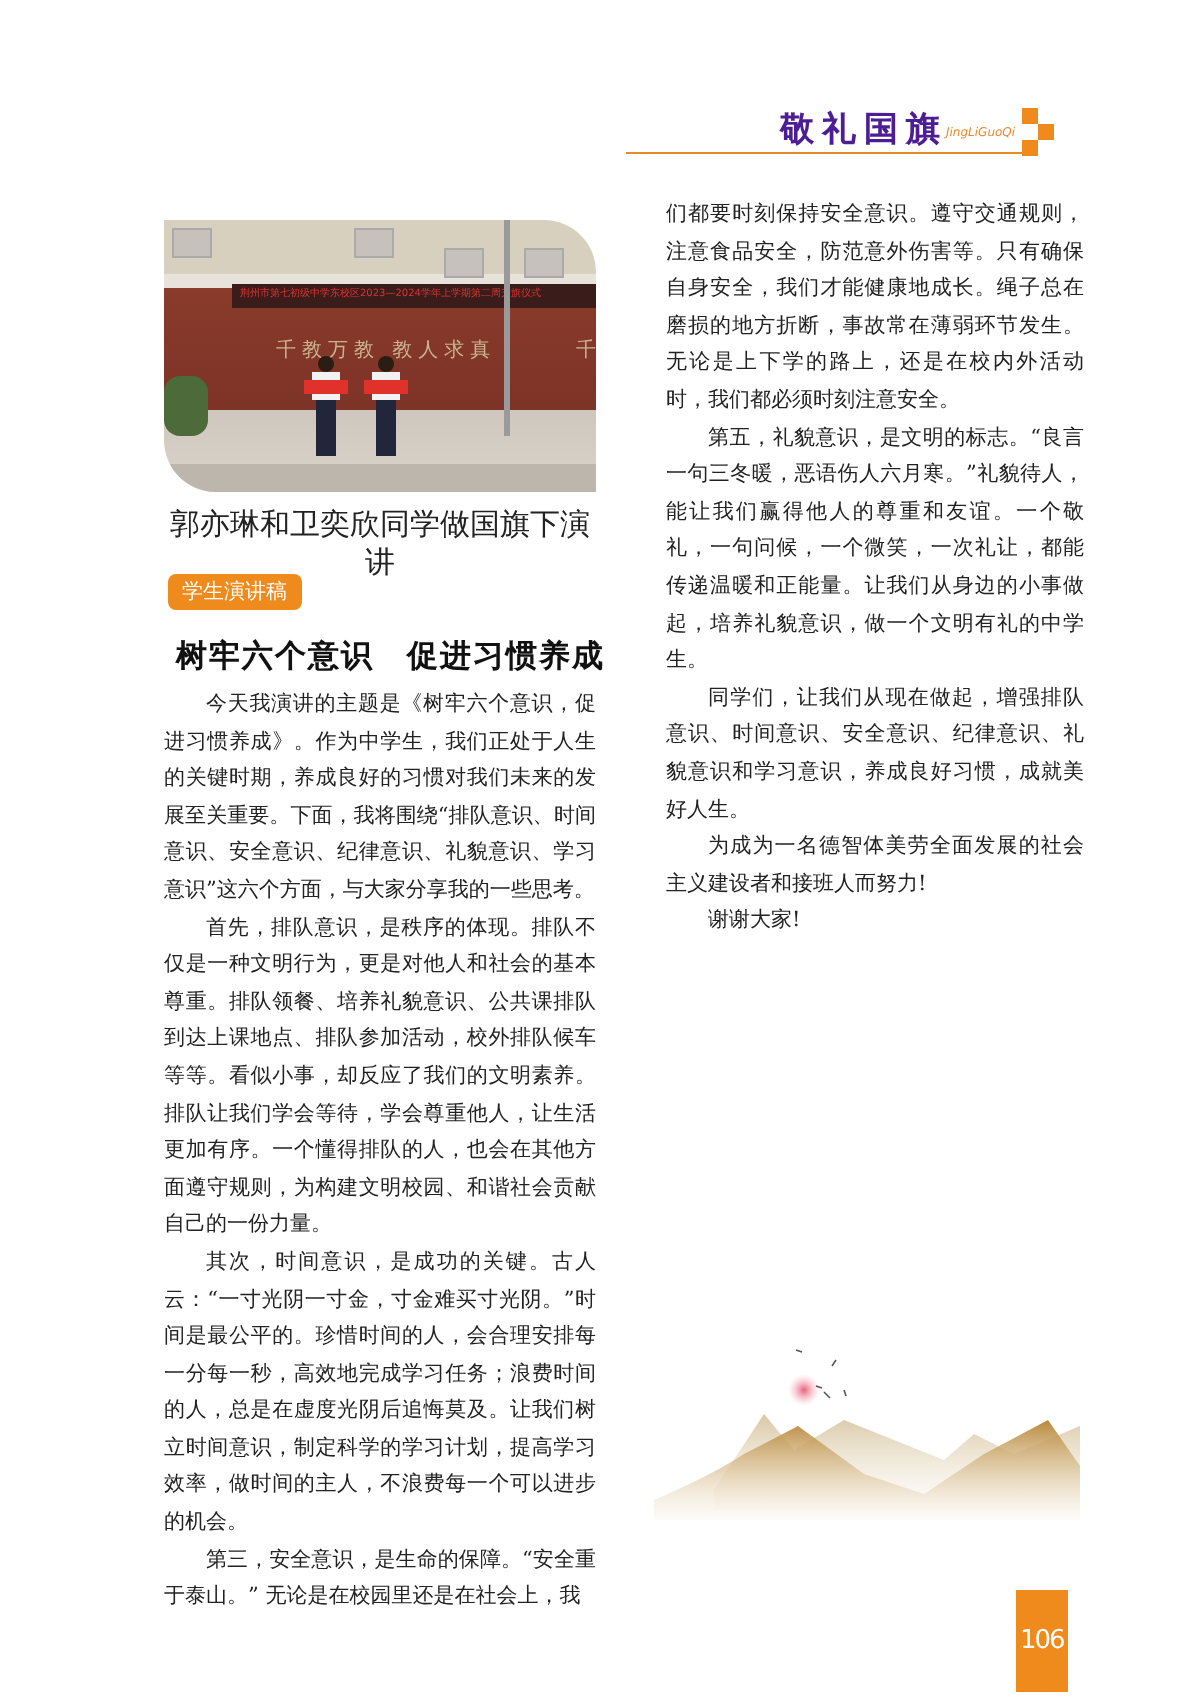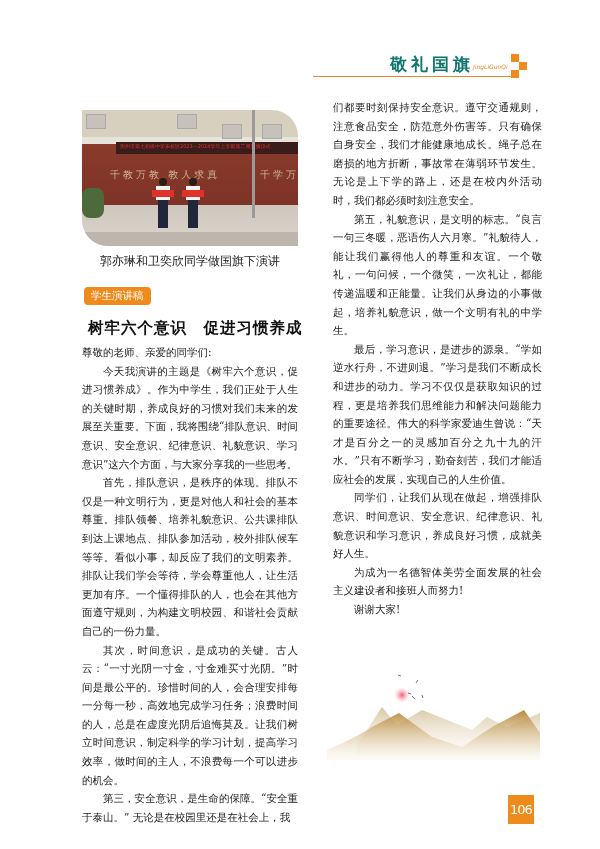--- a/index.html
+++ b/index.html
@@ -3,67 +3,67 @@
 <meta charset="utf-8">
 <style>
   html, body { margin: 0; padding: 0; background: #ffffff; }
   body { width: 600px; height: 849px; position: relative; overflow: hidden;
          font-family: "DejaVu Serif", "Liberation Serif", serif; color: #222; }
 
   
   .header { position: absolute; left: 0; top: 0; width: 600px; height: 100px; }
   .header-line { position: absolute; left: 313px; top: 76px; width: 200px; height: 1px; background: #e8892a; }
   .header-title { position: absolute; left: 390px; top: 53px; font-family: "DejaVu Sans", sans-serif;
-                  font-weight: bold; font-size: 17px; color: #0f766e; letter-spacing: 4px; }
+                  font-weight: bold; font-size: 17px; color: #4c1d95; letter-spacing: 4px; }
   .header-sub { position: absolute; left: 473px; top: 63px; font-family: "DejaVu Sans", sans-serif;
                 font-size: 6px; color: #e8892a; font-style: italic; }
   .header-mark { position: absolute; left: 509px; top: 54px; width: 24px; height: 24px; }
   .header-mark span { position: absolute; width: 8px; height: 8px; background: #ef8a1d; }
 
   
   .photo { position: absolute; left: 82px; top: 110px; width: 216px; height: 136px;
            border-radius: 0 26px 0 26px; overflow: hidden;
            background: linear-gradient(#d8d0bf 0%, #d8d0bf 20%, #e7e3da 20%, #e7e3da 25%, #8a3b2b 25%, #7d3327 70%, #cfc7bd 70%, #d9d4cb 100%); }
   .photo .banner { position: absolute; left: 34px; top: 32px; width: 190px; height: 12px; background: #3a1d1a; }
   .photo .banner-text { position: absolute; left: 4px; top: 1px; font-size: 5px; color: #d33; white-space: nowrap;
                         font-family: "DejaVu Sans", sans-serif; }
   .photo .ac { position: absolute; width: 18px; height: 13px; background: #c6c2bb; border: 1px solid #aaa; }
-  .photo .wall-text { position: absolute; top: 58px; font-size: 10px; color: #c9b48d; letter-spacing: 3px; white-space: nowrap; }
+  .photo .wall-text { position: absolute; top: 58px; font-size: 10px; color: #c9b48d; letter-spacing: 3px; white-space: nowrap; margin-left: 28px; }
   .photo .pole { position: absolute; left: 170px; top: 0; width: 3px; height: 108px; background: #9a9a9a; }
   .photo .person { position: absolute; width: 14px; top: 68px; height: 52px; }
   .photo .person .head { position: absolute; left: 3px; top: 0; width: 8px; height: 8px; border-radius: 50%; background: #2b1d14; }
   .photo .person .shirt { position: absolute; left: 0; top: 8px; width: 14px; height: 14px; background: #f2f2f2; }
   .photo .person .book { position: absolute; left: -4px; top: 12px; width: 22px; height: 7px; background: #e0322b; }
   .photo .person .legs { position: absolute; left: 2px; top: 22px; width: 10px; height: 28px; background: #22263a; }
   .photo .plant { position: absolute; left: 0; top: 78px; width: 22px; height: 30px; background: #4d6b3a; border-radius: 8px; }
   .photo .steps { position: absolute; left: 0; top: 122px; width: 216px; height: 14px; background: #bdb6ac; }
 
   .caption { position: absolute; left: 82px; top: 253px; width: 216px; text-align: center;
-             font-family: "DejaVu Sans", sans-serif; font-size: 12px; color: #222; }
+             font-family: "DejaVu Sans", sans-serif; font-size: 15px; color: #222; }
 
   
   .tag { position: absolute; left: 84px; top: 287px; padding: 2px 7px; background: #ef8a1d; color: #fff;
          font-family: "DejaVu Sans", sans-serif; font-weight: normal; font-size: 10.5px; border-radius: 4px; }
 
   .article-title { position: absolute; left: 88px; top: 318px; font-size: 15.5px; font-weight: bold;
                    color: #111; letter-spacing: 1px; white-space: pre; text-align: center; }
 
   
   .col { position: absolute; font-size: 10.5px; line-height: 18.6px; color: #222; text-align: justify; }
   .col p { margin: 0; }
   .col .indent { text-indent: 2em; }
   .col-left { left: 82px; top: 343px; width: 216px; }
   .col-right { left: 333px; top: 98px; width: 209px; }
 
   
   .mountains { position: absolute; left: 312px; top: 655px; width: 228px; height: 110px; }
 
   
   .pageno { position: absolute; left: 508px; top: 795px; background: #ef8a1d; color: #fff;
-            font-family: "DejaVu Sans", sans-serif; font-size: 13px; padding: 7px 2px; letter-spacing: -1px; }
+            font-family: "DejaVu Sans", sans-serif; font-size: 13px; padding: 18px 2px; letter-spacing: -1px; }
 </style>
 </head>
 <body>
 
 <div class="header">
   <div class="header-line"></div>
   <div class="header-title">敬礼国旗</div>
   <div class="header-sub">JingLiGuoQi</div>
   <div class="header-mark">
     <span style="left:2px;top:0;"></span>
@@ -98,31 +98,29 @@
   </div>
   <div class="steps"></div>
 </div>
 <div class="caption">郭亦琳和卫奕欣同学做国旗下演讲</div>
 
 <div class="tag">学生演讲稿</div>
 
 <div class="article-title">树牢六个意识　促进习惯养成</div>
 
 <div class="col col-left">
-  <p>尊敬的老师、亲爱的同学们:</p>
   <p class="indent">今天我演讲的主题是《树牢六个意识，促进习惯养成》。作为中学生，我们正处于人生的关键时期，养成良好的习惯对我们未来的发展至关重要。下面，我将围绕“排队意识、时间意识、安全意识、纪律意识、礼貌意识、学习意识”这六个方面，与大家分享我的一些思考。</p>
   <p class="indent">首先，排队意识，是秩序的体现。排队不仅是一种文明行为，更是对他人和社会的基本尊重。排队领餐、培养礼貌意识、公共课排队到达上课地点、排队参加活动，校外排队候车等等。看似小事，却反应了我们的文明素养。排队让我们学会等待，学会尊重他人，让生活更加有序。一个懂得排队的人，也会在其他方面遵守规则，为构建文明校园、和谐社会贡献自己的一份力量。</p>
   <p class="indent">其次，时间意识，是成功的关键。古人云：“一寸光阴一寸金，寸金难买寸光阴。”时间是最公平的。珍惜时间的人，会合理安排每一分每一秒，高效地完成学习任务；浪费时间的人，总是在虚度光阴后追悔莫及。让我们树立时间意识，制定科学的学习计划，提高学习效率，做时间的主人，不浪费每一个可以进步的机会。</p>
   <p class="indent">第三，安全意识，是生命的保障。“安全重于泰山。” 无论是在校园里还是在社会上，我</p>
 </div>
 
 <div class="col col-right">
   <p>们都要时刻保持安全意识。遵守交通规则，注意食品安全，防范意外伤害等。只有确保自身安全，我们才能健康地成长。绳子总在磨损的地方折断，事故常在薄弱环节发生。无论是上下学的路上，还是在校内外活动时，我们都必须时刻注意安全。</p>
   <p class="indent">第五，礼貌意识，是文明的标志。“良言一句三冬暖，恶语伤人六月寒。”礼貌待人，能让我们赢得他人的尊重和友谊。一个敬礼，一句问候，一个微笑，一次礼让，都能传递温暖和正能量。让我们从身边的小事做起，培养礼貌意识，做一个文明有礼的中学生。</p>
-  <p class="indent">最后，学习意识，是进步的源泉。“学如逆水行舟，不进则退。”学习是我们不断成长和进步的动力。学习不仅仅是获取知识的过程，更是培养我们思维能力和解决问题能力的重要途径。伟大的科学家爱迪生曾说：“天才是百分之一的灵感加百分之九十九的汗水。”只有不断学习，勤奋刻苦，我们才能适应社会的发展，实现自己的人生价值。</p>
   <p class="indent">同学们，让我们从现在做起，增强排队意识、时间意识、安全意识、纪律意识、礼貌意识和学习意识，养成良好习惯，成就美好人生。</p>
   <p class="indent">为成为一名德智体美劳全面发展的社会主义建设者和接班人而努力!</p>
   <p class="indent">谢谢大家!</p>
 </div>
 
 <svg class="mountains" viewBox="0 0 228 110">
   <defs>
     <linearGradient id="m1" x1="0" y1="0" x2="0" y2="1">
       <stop offset="0" stop-color="#b8893a"></stop>
       <stop offset="1" stop-color="#f4ead8" stop-opacity="0.2"></stop>

